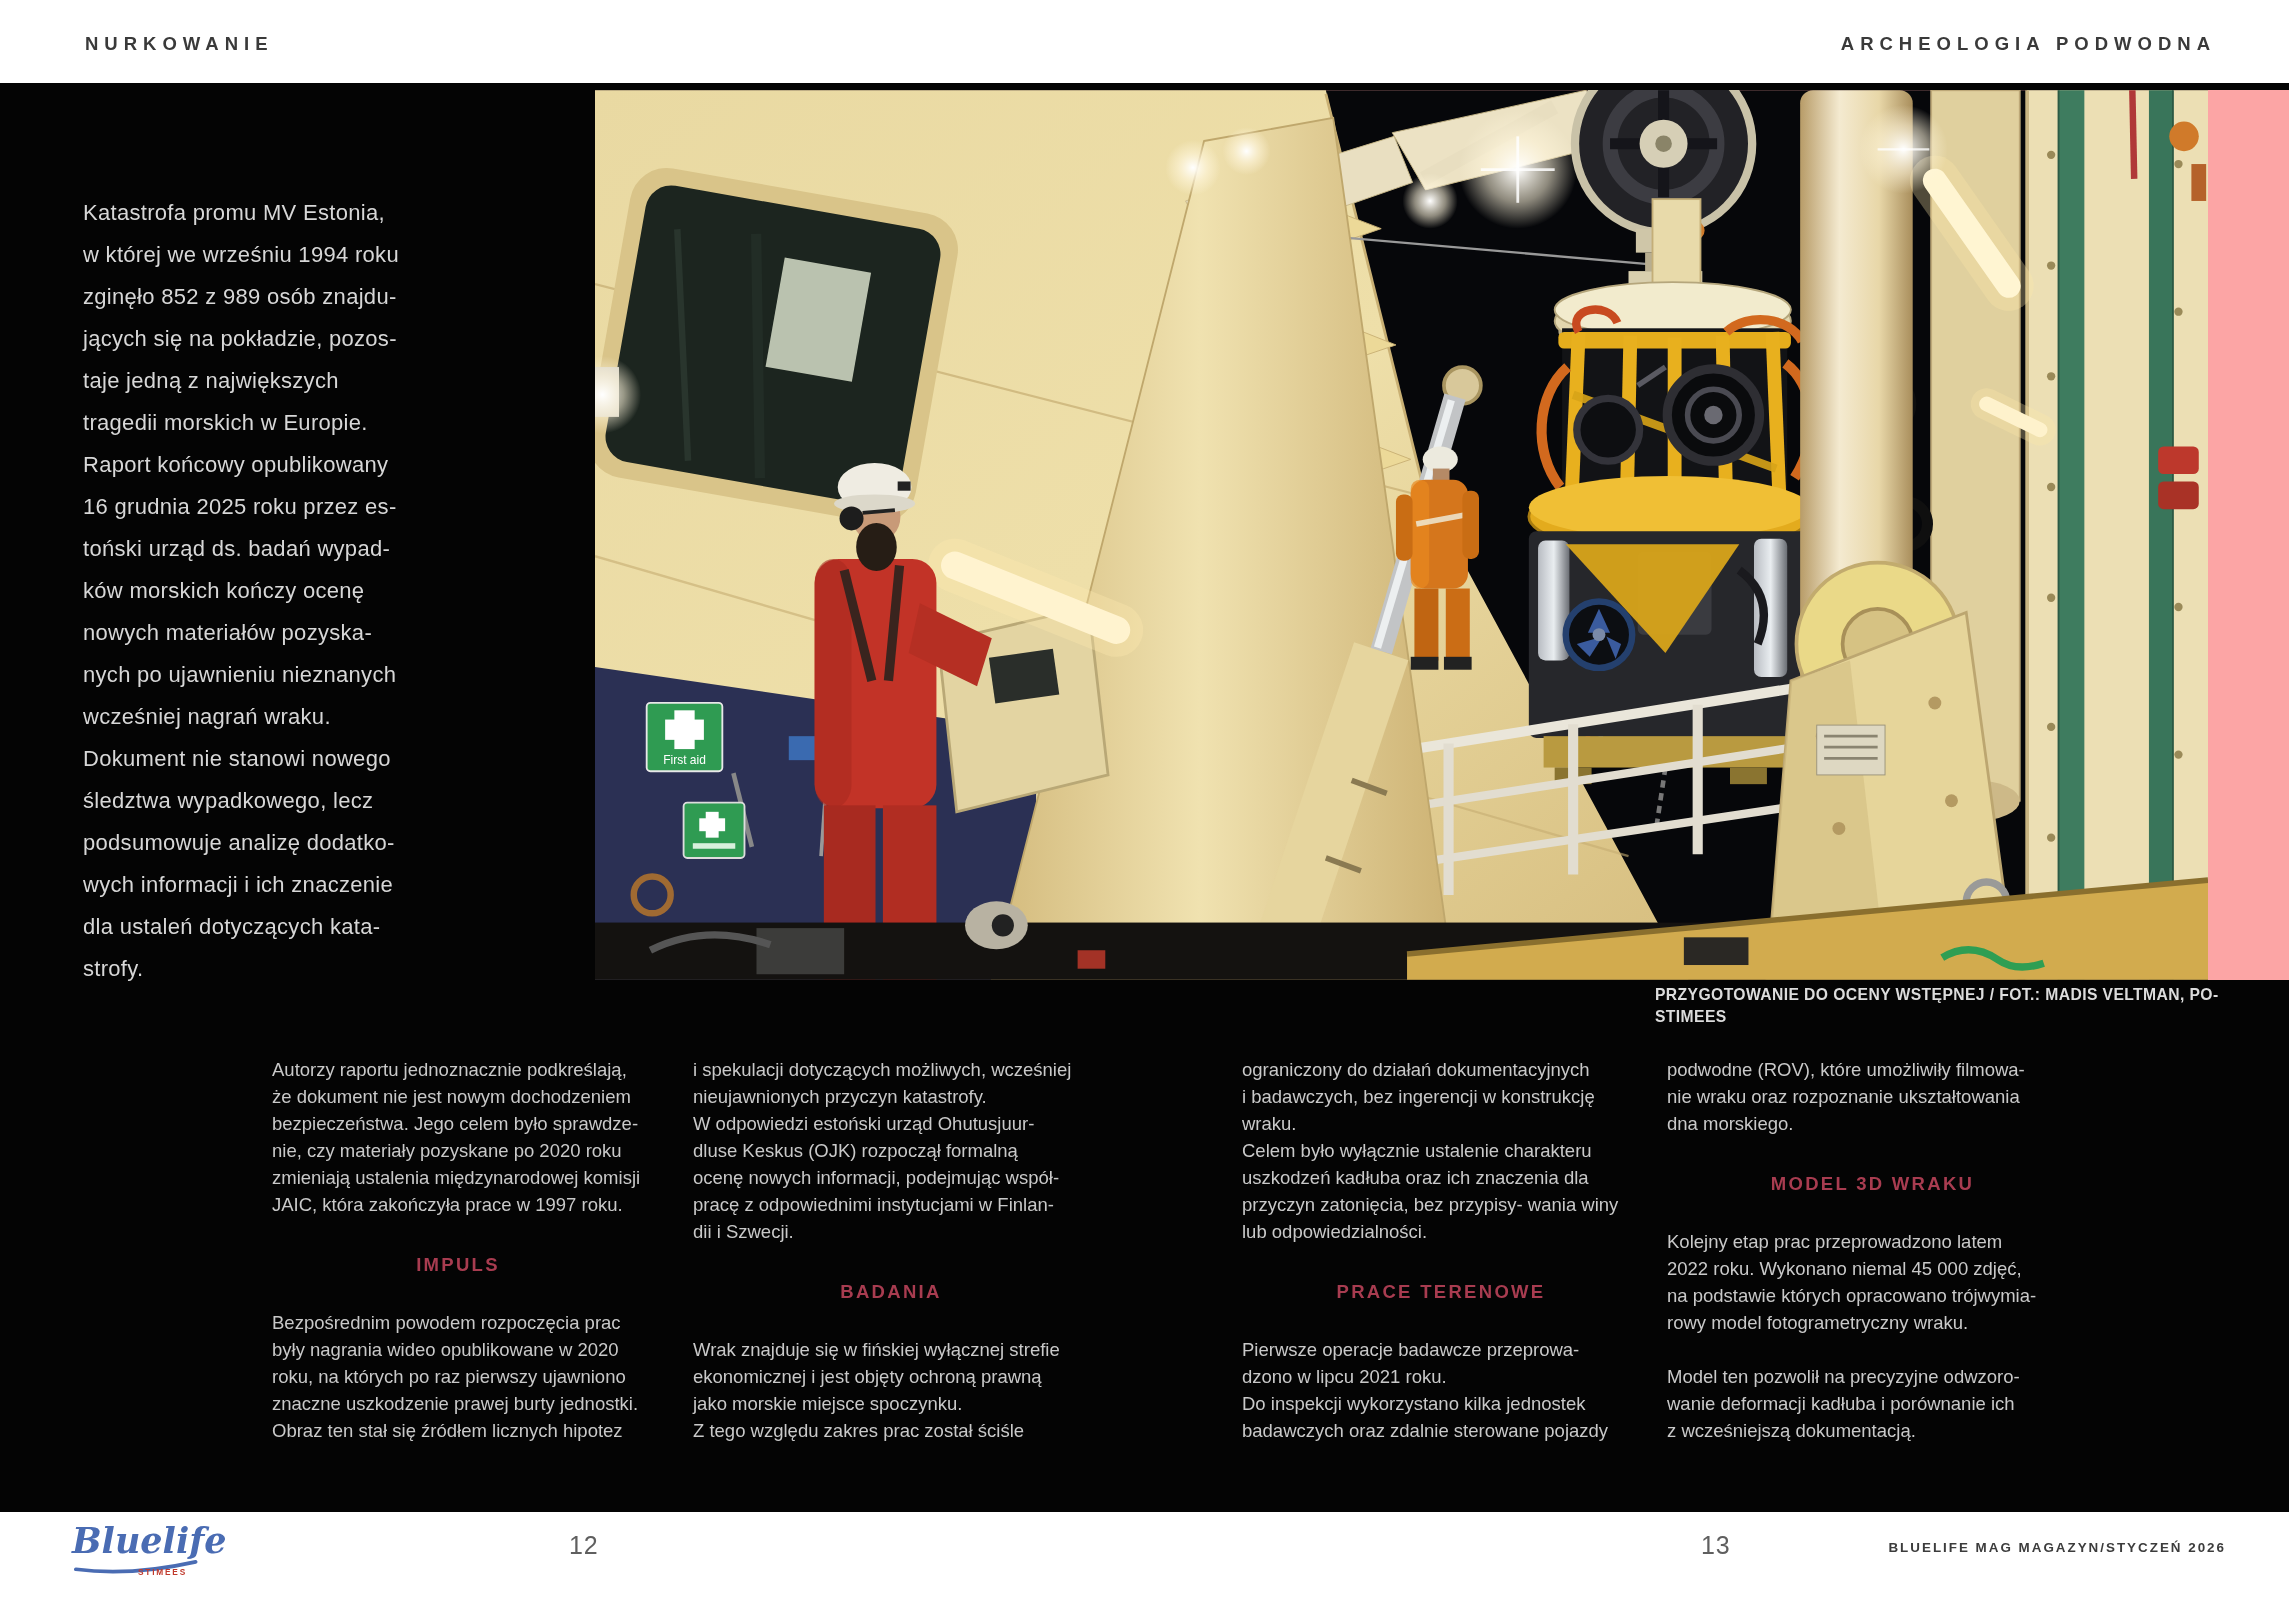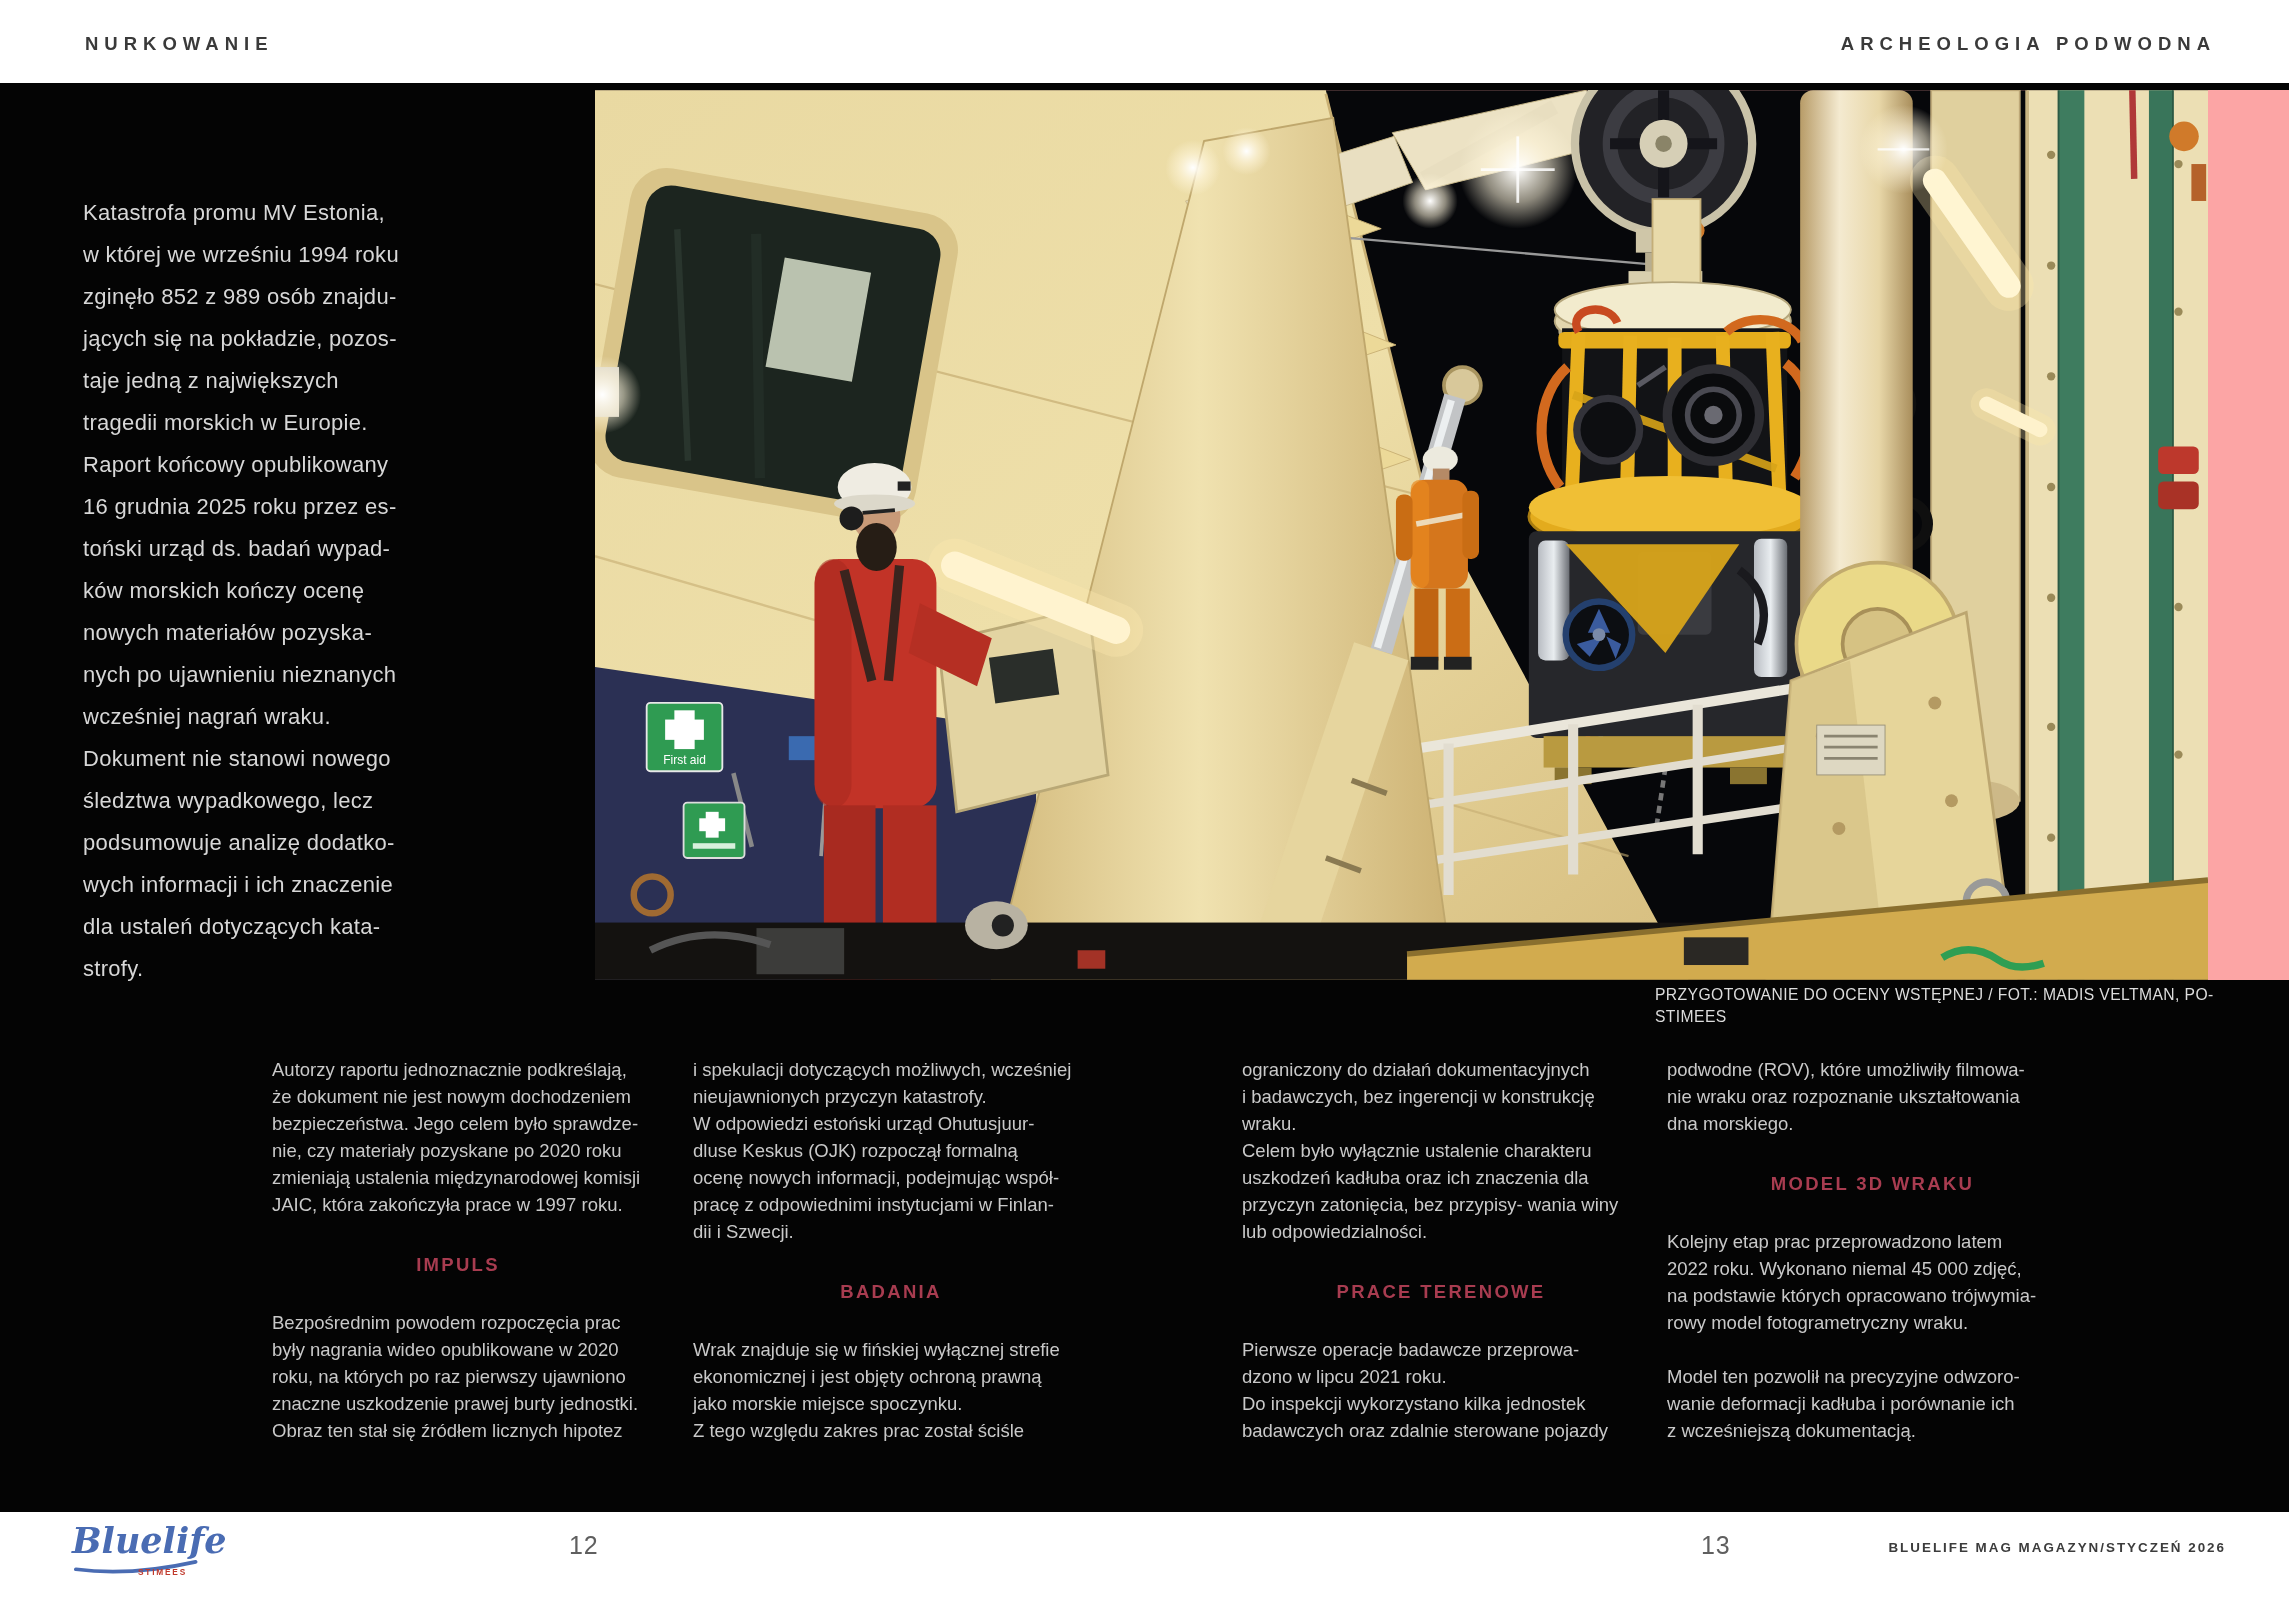--- a/index.html
+++ b/index.html
@@ -3,21 +3,21 @@
 <meta charset="utf-8">
 <style>
   html,body{margin:0;padding:0;}
   body{width:2290px;height:1619px;background:#ffffff;font-family:"Liberation Sans",sans-serif;position:relative;overflow:hidden;}
   .hdr{position:absolute;top:33px;font-size:18.5px;font-weight:bold;letter-spacing:6px;color:#3a3a3a;z-index:5;}
   .hdr-left{left:85px;}
   .hdr-right{right:74px;}
   .black-panel{position:absolute;left:0;top:83px;width:2290px;height:1429px;background:#040404;z-index:1;}
   .intro{position:absolute;left:83px;top:192px;width:498px;font-size:22px;line-height:42px;color:#d7d7d7;white-space:pre-line;z-index:3;letter-spacing:0.3px;}
   .photo{position:absolute;left:595px;top:90px;width:1754px;height:890px;z-index:3;background:#fca5a5;overflow:hidden;}
-  .caption{position:absolute;left:1655px;top:984px;width:569px;font-size:15.7px;line-height:22px;color:#dcdcdc;letter-spacing:0.4px;white-space:pre-line;z-index:3;}
+  .caption{position:absolute;left:1655px;top:984px;width:569px;font-size:15.7px;line-height:22px;color:#dcdcdc;letter-spacing:0.4px;white-space:pre-line;z-index:3;font-weight:bold;}
   .col{position:absolute;top:1041px;font-size:18.5px;line-height:27px;color:#c9c9c9;z-index:3;}
   .col p{margin:15px;white-space:pre-line;}
   .col .subhead{margin:33px 0 31px 0;text-align:center;font-weight:bold;font-size:18.5px;letter-spacing:2.3px;color:#a83c50;}
   .col .p3{margin-top:27px;}
   .col1{left:257px;width:402px;}
   .col2{left:678px;width:426px;}
   .col3{left:1227px;width:428px;}
   .col4{left:1652px;width:441px;}
   .footer{position:absolute;left:0;top:1512px;width:2290px;height:107px;background:#ffffff;z-index:4;}
   .pagenum{position:absolute;top:18.5px;font-size:25px;color:#5f5f5f;letter-spacing:0.9px;}

